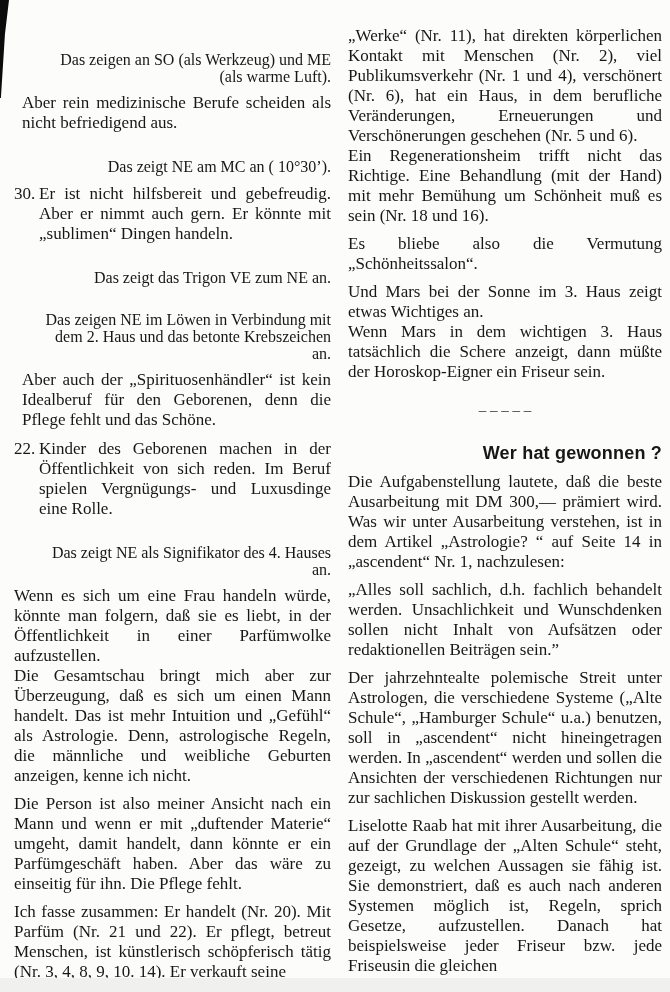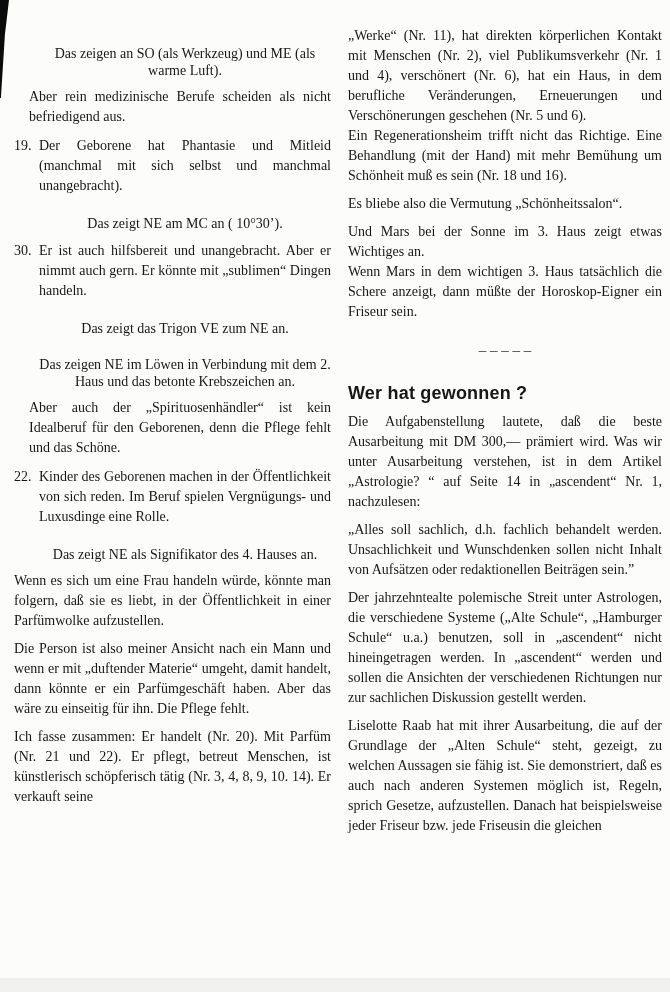--- a/index.html
+++ b/index.html
@@ -37,44 +37,44 @@
     top: 26px; left: 14px;
     width: 648px;
     display: flex;
     gap: 17px;
   }
   .col { width: 317px; }
   .col.right { width: 314px; }
 
   .block {
     text-align: justify;
-    font-size: 14px;
+    font-size: 17px;
     line-height: 20px;
     margin-top: 8px;
     hyphens: auto;
     -webkit-hyphens: auto;
   }
   .block.tight { margin-top: 0; }
-  .block.indent { margin-left: 15px; }
+  .block.indent { margin-left: 8px; }
   .note {
-    font-size: 14px;
+    font-size: 16px;
     line-height: 17px;
     margin-left: 25px;
-    margin-top: 19px;
-    text-align: center;
+    margin-top: 25px;
+    text-align: right;
   }
   .numbered { display: flex; margin-top: 9px; }
   .num { flex: 0 0 25px; }
   .itxt { flex: 1; text-align: justify; hyphens: auto; -webkit-hyphens: auto; }
   .heading {
     font-family: "Liberation Sans", sans-serif;
     font-weight: bold;
     font-size: 18px;
     line-height: 22px;
-    text-align: left;
+    text-align: right;
     margin-top: 22px;
     margin-bottom: 2px;
     letter-spacing: 0.2px;
   }
   .divider {
     text-align: center;
     margin-top: 18px;
     margin-bottom: 4px;
     font-size: 15px;
     letter-spacing: 0px;
@@ -83,38 +83,35 @@
 </style>
 </head>
 <body>
 
 <div class="page" lang="de">
   <div class="corner-artifact"></div>
   <div class="cols">
     <div class="col left">
         <div class="block note">Das zeigen an SO (als Werkzeug) und ME (als warme Luft).</div>
         <div class="block  indent">Aber rein medizinische Berufe scheiden als nicht befriedigend aus.</div>
-        <div class="block numbered">
-          <span class="num">19.</span>
-          <span class="itxt">Der Geborene hat Phantasie und Mitleid (manchmal mit sich selbst und manchmal unangebracht).</span>
-        </div>
         <div class="block note">Das zeigt NE am MC an ( 10°30’).</div>
         <div class="block numbered">
           <span class="num">30.</span>
-          <span class="itxt">Er ist auch hilfsbereit und unangebracht. Aber er nimmt auch gern. Er könnte mit „sublimen“ Dingen handeln.</span>
+          <span class="itxt">Er ist nicht hilfsbereit und gebefreudig. Aber er nimmt auch gern. Er könnte mit „sublimen“ Dingen handeln.</span>
         </div>
         <div class="block note">Das zeigt das Trigon VE zum NE an.</div>
         <div class="block note">Das zeigen NE im Löwen in Verbindung mit dem 2. Haus und das betonte Krebszeichen an.</div>
         <div class="block  indent">Aber auch der „Spirituosenhändler“ ist kein Idealberuf für den Geborenen, denn die Pflege fehlt und das Schöne.</div>
         <div class="block numbered">
           <span class="num">22.</span>
           <span class="itxt">Kinder des Geborenen machen in der Öffentlichkeit von sich reden. Im Beruf spielen Vergnügungs- und Luxusdinge eine Rolle.</span>
         </div>
         <div class="block note">Das zeigt NE als Signifikator des 4. Hauses an.</div>
         <div class="block ">Wenn es sich um eine Frau handeln würde, könnte man folgern, daß sie es liebt, in der Öffentlichkeit in einer Parfümwolke aufzustellen.</div>
+        <div class="block  tight">Die Gesamtschau bringt mich aber zur Überzeugung, daß es sich um einen Mann handelt. Das ist mehr Intuition und „Gefühl“ als Astrologie. Denn, astrologische Regeln, die männliche und weibliche Geburten anzeigen, kenne ich nicht.</div>
         <div class="block ">Die Person ist also meiner Ansicht nach ein Mann und wenn er mit „duftender Materie“ umgeht, damit handelt, dann könnte er ein Parfümgeschäft haben. Aber das wäre zu einseitig für ihn. Die Pflege fehlt.</div>
         <div class="block ">Ich fasse zusammen: Er handelt (Nr. 20). Mit Parfüm (Nr. 21 und 22). Er pflegt, betreut Menschen, ist künstlerisch schöpferisch tätig (Nr. 3, 4, 8, 9, 10. 14). Er verkauft seine</div>
       </div>
     <div class="col right">
         <div class="block  tight">„Werke“ (Nr. 11), hat direkten körperlichen Kontakt mit Menschen (Nr. 2), viel Publikumsverkehr (Nr. 1 und 4), verschönert (Nr. 6), hat ein Haus, in dem berufliche Veränderungen, Erneuerungen und Verschönerungen geschehen (Nr. 5 und 6).</div>
         <div class="block  tight">Ein Regenerationsheim trifft nicht das Richtige. Eine Behandlung (mit der Hand) mit mehr Bemühung um Schönheit muß es sein (Nr. 18 und 16).</div>
         <div class="block ">Es bliebe also die Vermutung „Schönheitssalon“.</div>
         <div class="block ">Und Mars bei der Sonne im 3. Haus zeigt etwas Wichtiges an.</div>
         <div class="block  tight">Wenn Mars in dem wichtigen 3. Haus tatsächlich die Schere anzeigt, dann müßte der Horoskop-Eigner ein Friseur sein.</div>
         <div class="block divider">– – – – –</div>

